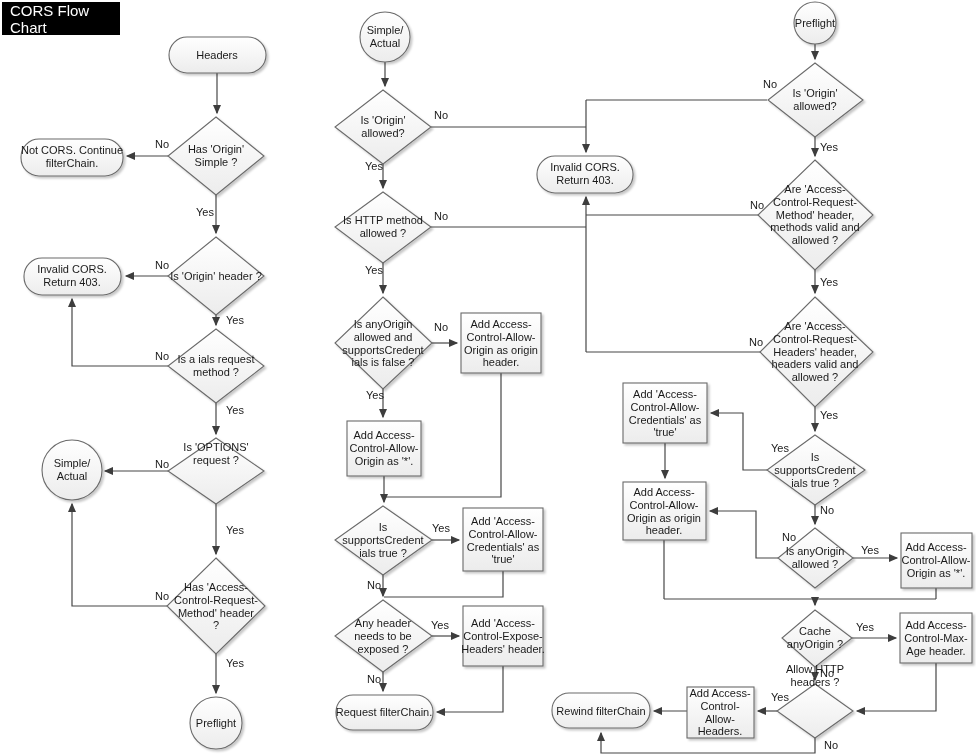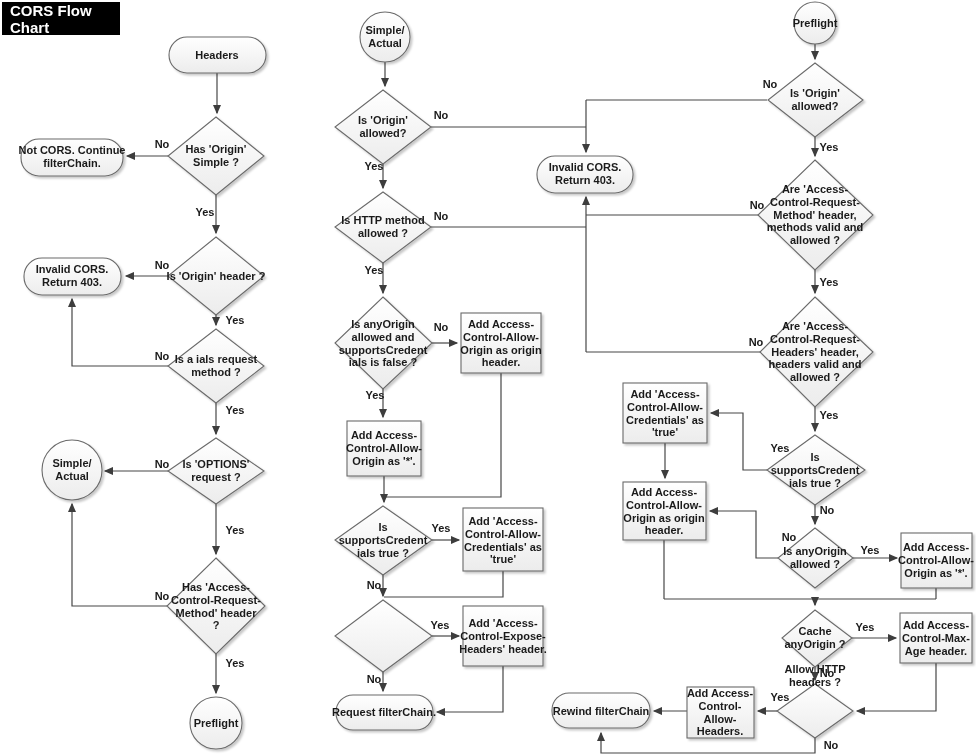--- a/index.html
+++ b/index.html
@@ -1,17 +1,17 @@
 <!DOCTYPE html>
 <html><head>
 <meta charset="utf-8">
 <style>
   html,body{margin:0;padding:0;background:#ffffff;}
   #stage{position:relative;width:976px;height:756px;background:#ffffff;overflow:hidden;
-         font-family:"Liberation Sans", sans-serif;color:#1a1a1a;font-weight:bold;}
+         font-family:"Liberation Sans", sans-serif;color:#1a1a1a;}
   svg{position:absolute;left:0;top:0;}
   .shape{fill:url(#nodeGrad);stroke:#6a6a6a;stroke-width:1.1;filter:url(#ds);}
   .edge{fill:none;stroke:#474747;stroke-width:1.2;}
   .lbl{position:absolute;transform:translate(-50%,-50%);text-align:center;
        font-size:11px;line-height:1.16;white-space:pre-line;z-index:3;}
   .elbl{position:absolute;transform:translate(-50%,-50%);font-size:11px;z-index:3;}
   #title-box{position:absolute;left:2px;top:2px;width:118px;height:33px;background:#000000;
        color:#ffffff;font-size:15px;display:flex;align-items:center;padding-left:8px;
        box-sizing:border-box;z-index:4;}
 </style>
@@ -135,21 +135,21 @@
   <div class="lbl" style="left:217px;top:55px;width:90px">Headers</div>
   <div class="lbl" style="left:216px;top:156px;width:104px">Has 'Origin'
 Simple ?</div>
   <div class="lbl" style="left:72px;top:157px;width:112px">Not CORS. Continue
 filterChain.</div>
   <div class="lbl" style="left:216px;top:276px;width:110px">Is 'Origin' header ?</div>
   <div class="lbl" style="left:72px;top:276px;width:100px">Invalid CORS.
 Return 403.</div>
   <div class="lbl" style="left:216px;top:366px;width:110px">Is a ials request
 method ?</div>
-  <div class="lbl" style="left:216px;top:471px;width:104px">Is 'OPTIONS'
+  <div class="lbl" style="left:216px;top:454px;width:104px">Is 'OPTIONS'
 request ?</div>
   <div class="lbl" style="left:72px;top:470px;width:60px">Simple/
 Actual</div>
   <div class="lbl" style="left:216px;top:606px;width:110px">Has 'Access-
 Control-Request-
 Method' header
 ?</div>
   <div class="lbl" style="left:216px;top:723px;width:60px">Preflight</div>
 
   <div class="lbl" style="left:385px;top:37px;width:56px">Simple/
@@ -171,20 +171,23 @@
   <div class="lbl" style="left:384px;top:448px;width:80px">Add Access-
 Control-Allow-
 Origin as '*'.</div>
   <div class="lbl" style="left:383px;top:540px;width:106px">Is
 supportsCredent
 ials true ?</div>
   <div class="lbl" style="left:503px;top:540px;width:84px">Add 'Access-
 Control-Allow-
 Credentials' as
 'true'</div>
+  <div class="lbl" style="left:383px;top:636px;width:100px">Any header
+needs to be
+exposed ?</div>
   <div class="lbl" style="left:503px;top:636px;width:92px">Add 'Access-
 Control-Expose-
 Headers' header.</div>
   <div class="lbl" style="left:384px;top:712px;width:112px">Request filterChain.</div>
 
   <div class="lbl" style="left:815px;top:23px;width:56px">Preflight</div>
   <div class="lbl" style="left:815px;top:100px;width:96px">Is 'Origin'
 allowed?</div>
   <div class="lbl" style="left:815px;top:215px;width:120px">Are 'Access-
 Control-Request-

